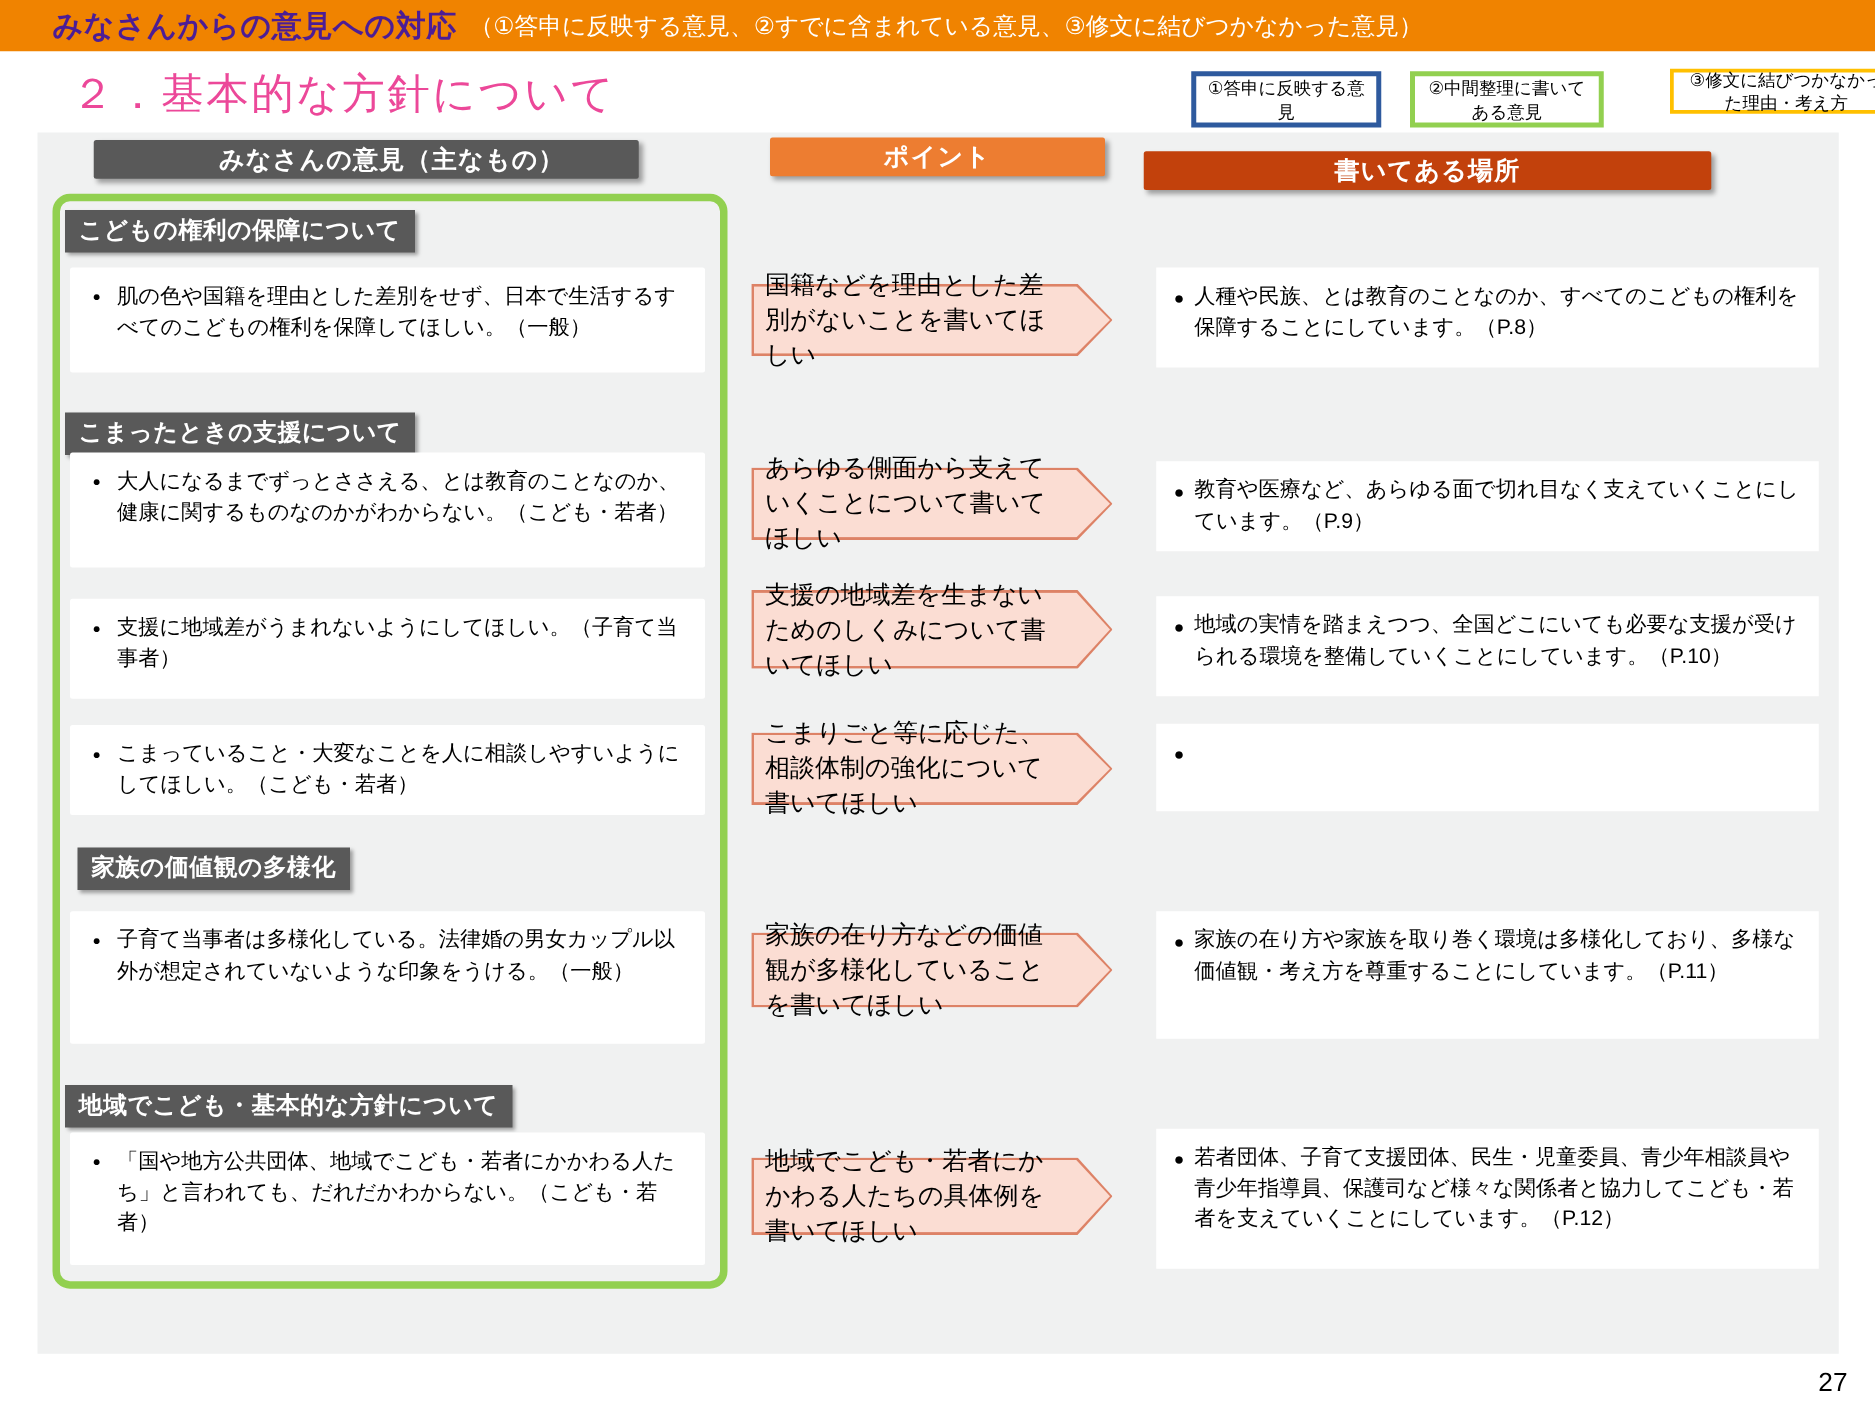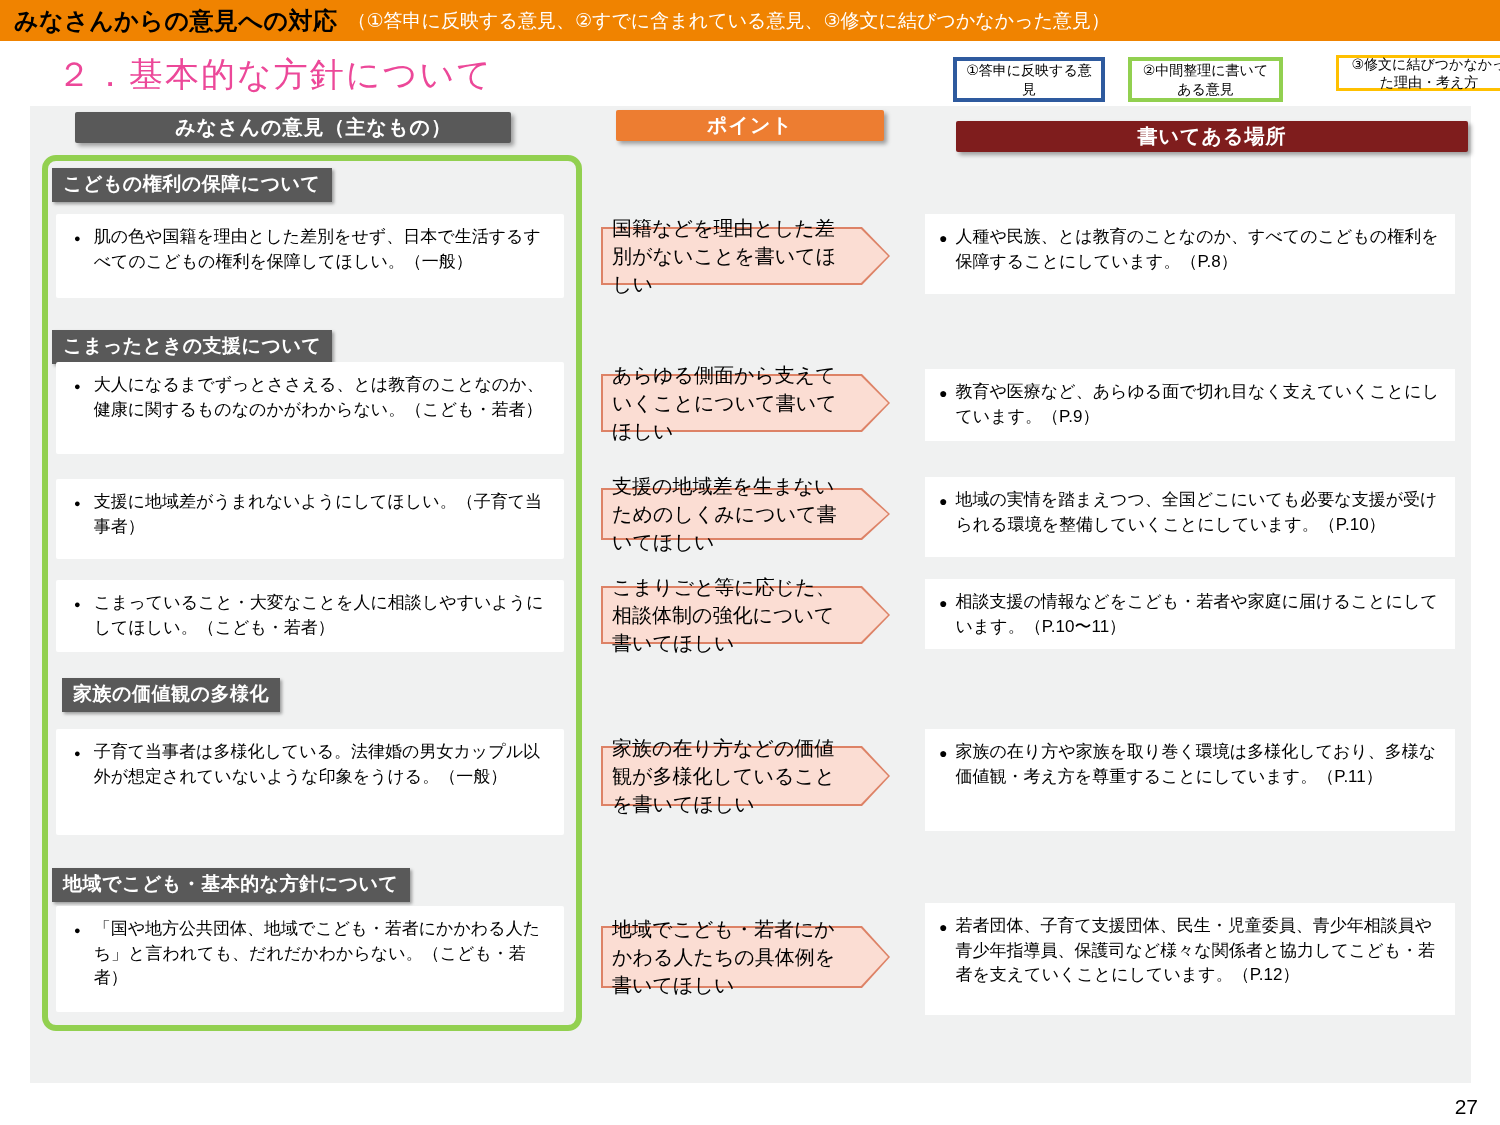--- a/index.html
+++ b/index.html
@@ -8,21 +8,21 @@
     position:relative; background:#ffffff; overflow:hidden;
     font-family:"Liberation Sans","DejaVu Sans",sans-serif; color:#000;
   }
   .slide { position:absolute; inset:0; width:1500px; height:1125px; }
 
   
   .banner {
     position:absolute; left:0; top:0; width:1500px; height:41px;
     background:#f08300; display:flex; align-items:center; padding-left:14px;
   }
-  .banner-title { color:#000000; font-weight:bold; font-size:24px; letter-spacing:.5px; }
+  .banner-title { color:#4c1d95; font-weight:bold; font-size:24px; letter-spacing:.5px;margin-left:28px; }
   .banner-sub { color:#fff; font-size:19px; margin-left:10px; }
 
   .content-bg {
     position:absolute; left:30px; top:106px; width:1441px; height:977px;
     background:#f0f1f1;
   }
 
   .page-title {
     position:absolute; left:57px; top:52px; font-size:34px; color:#ec4899;
     letter-spacing:2px;
@@ -39,21 +39,21 @@
   .legend.yellow { left:1336px; top:55px; width:186px; height:36px; border:3px solid #ffc000; }
 
   
   .col-header {
     position:absolute; color:#fff; font-weight:bold; font-size:20px;
     display:flex; align-items:center; justify-content:center; height:31px;
     box-shadow:3px 3px 4px rgba(0,0,0,.35); border-radius:2px; letter-spacing:1px;
   }
   .col-header.opinions  { left:75px;  top:112px; width:436px; background:#595959;padding-left:41px; }
   .col-header.points    { left:616px; top:110px; width:268px; background:#ed7d31; }
-  .col-header.locations { left:956px; top:121px; width:512px; background:#7f1d1d; }
+  .col-header.locations { left:915px; top:121px; width:454px; background:#c2410c; }
 
   
   .green-box {
     position:absolute; left:42px; top:155px; width:540px; height:876px;
     border:6px solid #92d050; border-radius:14px; background:transparent;
   }
 
   
   .section-label {
     position:absolute; background:#595959; color:#fff; font-weight:bold;
@@ -146,21 +146,21 @@
   <div class="arrow" style="left:601px; top:227px; width:289px; height:58px;">
     <div class="arrow-outline"></div>
     <div class="arrow-fill"></div>
     <div class="arrow-text">国籍などを理由とした差別がないことを書いてほしい</div>
   </div>
   <div class="arrow" style="left:601px; top:374px; width:289px; height:58px;">
     <div class="arrow-outline"></div>
     <div class="arrow-fill"></div>
     <div class="arrow-text">あらゆる側面から支えていくことについて書いてほしい</div>
   </div>
-  <div class="arrow" style="left:601px; top:488px; width:289px; height:52px;">
+  <div class="arrow" style="left:601px; top:472px; width:289px; height:63px;">
     <div class="arrow-outline"></div>
     <div class="arrow-fill"></div>
     <div class="arrow-text">支援の地域差を生まないためのしくみについて書いてほしい</div>
   </div>
   <div class="arrow" style="left:601px; top:586px; width:289px; height:58px;">
     <div class="arrow-outline"></div>
     <div class="arrow-fill"></div>
     <div class="arrow-text">こまりごと等に応じた、相談体制の強化について書いてほしい</div>
   </div>
   <div class="arrow" style="left:601px; top:746px; width:289px; height:60px;">
@@ -181,21 +181,20 @@
   <div class="location-box" style="left:925px; top:369px; width:530px; height:72px;">
     <span class="bullet">●</span>
     <span class="box-text">教育や医療など、あらゆる面で切れ目なく支えていくことにしています。（P.9）</span>
   </div>
   <div class="location-box" style="left:925px; top:477px; width:530px; height:80px;">
     <span class="bullet">●</span>
     <span class="box-text">地域の実情を踏まえつつ、全国どこにいても必要な支援が受けられる環境を整備していくことにしています。（P.10）</span>
   </div>
   <div class="location-box" style="left:925px; top:579px; width:530px; height:70px;">
     <span class="bullet">●</span>
-    <span class="box-text">相談支援の情報などをこども・若者や家庭に届けることにしています。（P.10〜11）</span>
   </div>
   <div class="location-box" style="left:925px; top:729px; width:530px; height:102px;">
     <span class="bullet">●</span>
     <span class="box-text">家族の在り方や家族を取り巻く環境は多様化しており、多様な価値観・考え方を尊重することにしています。（P.11）</span>
   </div>
   <div class="location-box" style="left:925px; top:903px; width:530px; height:112px;">
     <span class="bullet">●</span>
     <span class="box-text">若者団体、子育て支援団体、民生・児童委員、青少年相談員や青少年指導員、保護司など様々な関係者と協力してこども・若者を支えていくことにしています。（P.12）</span>
   </div>
 

